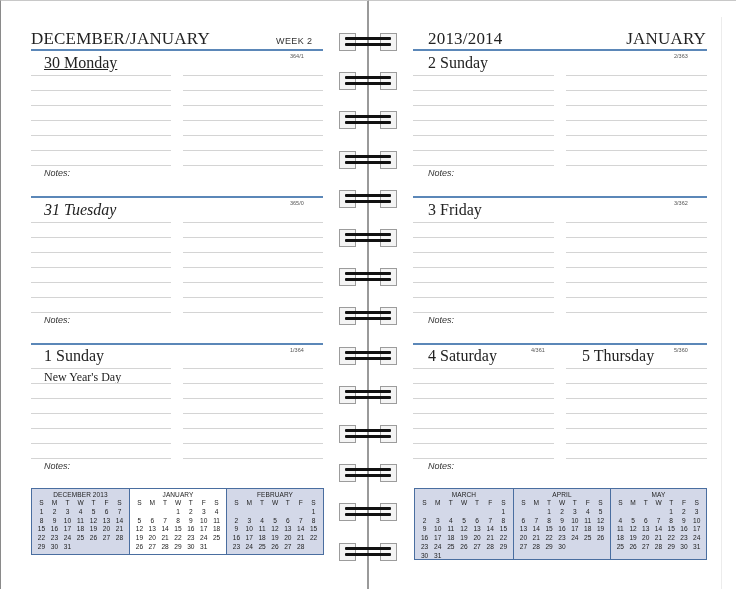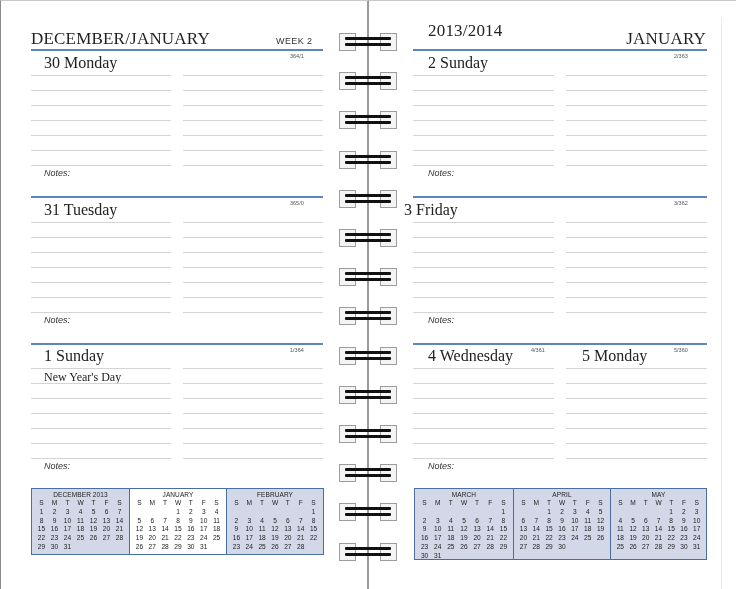--- a/index.html
+++ b/index.html
@@ -45,47 +45,47 @@
   <div class="edge"></div>
 </div>
 
 <div class="page page-right">
   <div class="edge"></div>
 </div>
 
 <div class="abs hdr-title" style="left:31px; top:29px;">DECEMBER/JANUARY</div>
 <div class="abs hdr-small" style="left:276px; top:36px;">WEEK 2</div>
 
-<div class="abs hdr-title" style="left:428px; top:21px;">2013/2014</div>
+<div class="abs hdr-title" style="left:428px; top:29px;">2013/2014</div>
 <div class="abs hdr-title" style="right:30px; top:29px;">JANUARY</div>
 
 <div>
   <div class="blue-rule" style="left:31px; top:49px; width:292px;"></div>
-  <div class="abs day-label" style="left:44px; top:54px;">30 Monday</div>
+  <div class="abs day-label" style="left:44px; top:54px;text-decoration:underline;">30 Monday</div>
   <div class="abs dayno" style="left:290px; top:53px;">364/1</div>
   <div class="wline" style="left:31px; top:75px; width:140px;"></div>
   <div class="wline" style="left:183px; top:75px; width:140px;"></div>
   <div class="wline" style="left:31px; top:90px; width:140px;"></div>
   <div class="wline" style="left:183px; top:90px; width:140px;"></div>
   <div class="wline" style="left:31px; top:105px; width:140px;"></div>
   <div class="wline" style="left:183px; top:105px; width:140px;"></div>
   <div class="wline" style="left:31px; top:120px; width:140px;"></div>
   <div class="wline" style="left:183px; top:120px; width:140px;"></div>
   <div class="wline" style="left:31px; top:135px; width:140px;"></div>
   <div class="wline" style="left:183px; top:135px; width:140px;"></div>
   <div class="wline" style="left:31px; top:150px; width:140px;"></div>
   <div class="wline" style="left:183px; top:150px; width:140px;"></div>
   <div class="wline" style="left:31px; top:165px; width:140px;"></div>
   <div class="wline" style="left:183px; top:165px; width:140px;"></div>
   <div class="abs notes" style="left:44px; top:168px;">Notes:</div>
 </div>
 
 <div>
   <div class="blue-rule" style="left:31px; top:196px; width:292px;"></div>
-  <div class="abs day-label" style="left:44px; top:201px;">31 Tuesday</div>
+  <div class="abs day-label" style="left:44px; top:201px;font-style:italic;">31 Tuesday</div>
   <div class="abs dayno" style="left:290px; top:200px;">365/0</div>
   <div class="wline" style="left:31px; top:222px; width:140px;"></div>
   <div class="wline" style="left:183px; top:222px; width:140px;"></div>
   <div class="wline" style="left:31px; top:237px; width:140px;"></div>
   <div class="wline" style="left:183px; top:237px; width:140px;"></div>
   <div class="wline" style="left:31px; top:252px; width:140px;"></div>
   <div class="wline" style="left:183px; top:252px; width:140px;"></div>
   <div class="wline" style="left:31px; top:267px; width:140px;"></div>
   <div class="wline" style="left:183px; top:267px; width:140px;"></div>
   <div class="wline" style="left:31px; top:282px; width:140px;"></div>
@@ -135,44 +135,44 @@
   <div class="wline" style="left:566px; top:135px; width:141px;"></div>
   <div class="wline" style="left:413px; top:150px; width:141px;"></div>
   <div class="wline" style="left:566px; top:150px; width:141px;"></div>
   <div class="wline" style="left:413px; top:165px; width:141px;"></div>
   <div class="wline" style="left:566px; top:165px; width:141px;"></div>
   <div class="abs notes" style="left:428px; top:168px;">Notes:</div>
 </div>
 
 <div>
   <div class="blue-rule" style="left:413px; top:196px; width:294px;"></div>
-  <div class="abs day-label" style="left:404px; top:201px;">3 Friday</div>
+  <div class="abs day-label" style="left:428px; top:201px;">3 Friday</div>
   <div class="abs dayno" style="left:674px; top:200px;">3/362</div>
   <div class="wline" style="left:413px; top:222px; width:141px;"></div>
   <div class="wline" style="left:566px; top:222px; width:141px;"></div>
   <div class="wline" style="left:413px; top:237px; width:141px;"></div>
   <div class="wline" style="left:566px; top:237px; width:141px;"></div>
   <div class="wline" style="left:413px; top:252px; width:141px;"></div>
   <div class="wline" style="left:566px; top:252px; width:141px;"></div>
   <div class="wline" style="left:413px; top:267px; width:141px;"></div>
   <div class="wline" style="left:566px; top:267px; width:141px;"></div>
   <div class="wline" style="left:413px; top:282px; width:141px;"></div>
   <div class="wline" style="left:566px; top:282px; width:141px;"></div>
   <div class="wline" style="left:413px; top:297px; width:141px;"></div>
   <div class="wline" style="left:566px; top:297px; width:141px;"></div>
   <div class="wline" style="left:413px; top:312px; width:141px;"></div>
   <div class="wline" style="left:566px; top:312px; width:141px;"></div>
   <div class="abs notes" style="left:428px; top:315px;">Notes:</div>
 </div>
 
 <div>
   <div class="blue-rule" style="left:413px; top:343px; width:294px;"></div>
-  <div class="abs day-label" style="left:428px; top:347px;">4 Wednesday</div>
+  <div class="abs day-label" style="left:428px; top:347px;">4 Saturday</div>
   <div class="abs dayno" style="left:531px; top:347px;">4/361</div>
-  <div class="abs day-label" style="left:582px; top:347px;">5 Monday</div>
+  <div class="abs day-label" style="left:582px; top:347px;">5 Thursday</div>
   <div class="abs dayno" style="left:674px; top:347px;">5/360</div>
   <div class="wline" style="left:413px; top:368px; width:141px;"></div>
   <div class="wline" style="left:566px; top:368px; width:141px;"></div>
   <div class="wline" style="left:413px; top:383px; width:141px;"></div>
   <div class="wline" style="left:566px; top:383px; width:141px;"></div>
   <div class="wline" style="left:413px; top:398px; width:141px;"></div>
   <div class="wline" style="left:566px; top:398px; width:141px;"></div>
   <div class="wline" style="left:413px; top:413px; width:141px;"></div>
   <div class="wline" style="left:566px; top:413px; width:141px;"></div>
   <div class="wline" style="left:413px; top:428px; width:141px;"></div>

